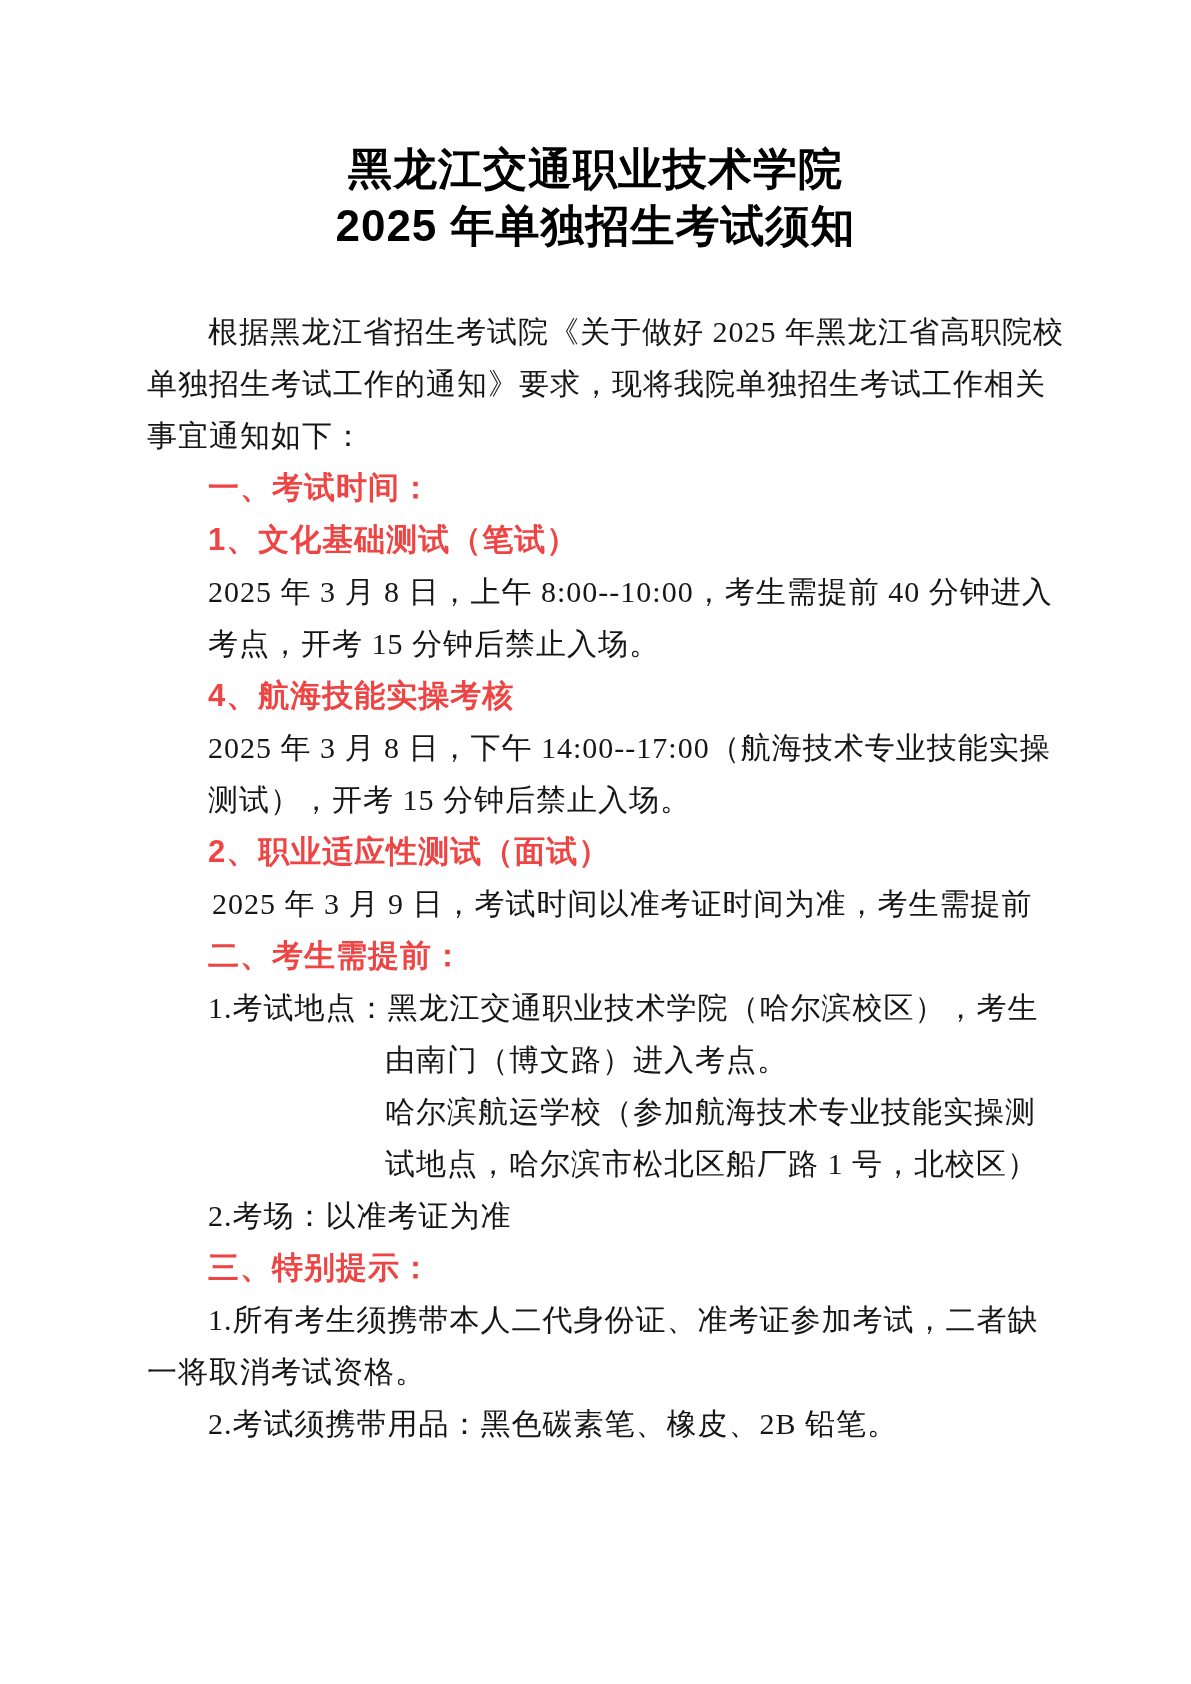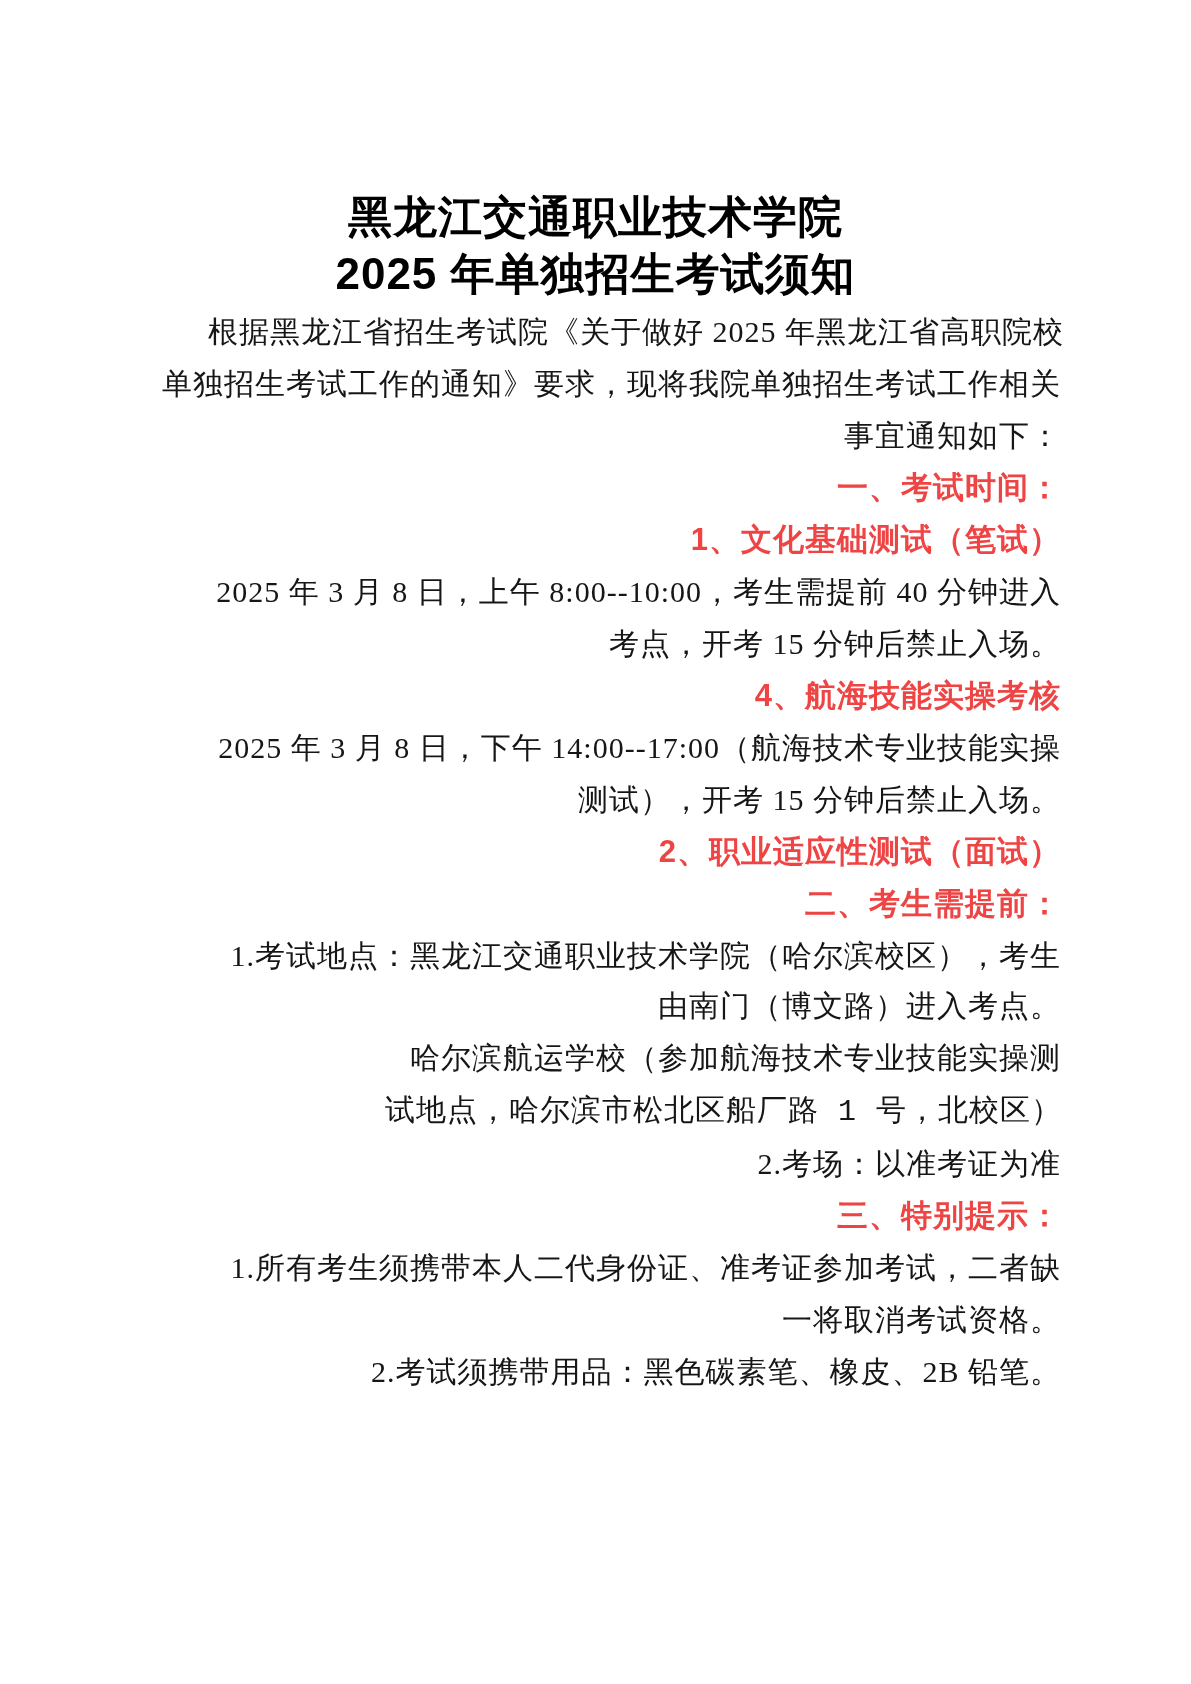--- a/index.html
+++ b/index.html
@@ -21,38 +21,36 @@
     top: 140px;
     left: 0;
     right: 0;
     text-align: center;
     font-family: "Liberation Sans", "DejaVu Sans", sans-serif;
     font-weight: bold;
     font-size: 44px;
     line-height: 57px;
     letter-spacing: 1px;
     color: #000000;
-    margin-top: 48px;
   }
   .body-block {
     position: absolute;
     top: 306px;
     left: 146px;
     width: 915px;
     font-size: 30px;
     line-height: 52px;
     letter-spacing: 1px;
     white-space: nowrap;
-    text-align: right;
   }
   .line { margin: 0; }
   .i0 { margin-left: 1px; }
   .i2 { margin-left: 62px; }
   .i2b { margin-left: 66px; }
-  .ih { margin-left: 239px; font-family: Liberation Mono, monospace; }
+  .ih { margin-left: 239px; }
   .hd {
     font-family: "Liberation Sans", "DejaVu Sans", sans-serif;
     font-weight: bold;
     font-size: 31px;
     color: #ef4444;
   }
 </style>
 </head>
 <body>
 
@@ -68,20 +66,21 @@
     <div class="line i0">单独招生考试工作的通知》要求，现将我院单独招生考试工作相关</div>
     <div class="line i0">事宜通知如下：</div>
     <div class="line i2 hd">一、考试时间：</div>
     <div class="line i2 hd">1、文化基础测试（笔试）</div>
     <div class="line i2">2025 年 3 月 8 日，上午 8:00--10:00，考生需提前 40 分钟进入</div>
     <div class="line i2">考点，开考 15 分钟后禁止入场。</div>
     <div class="line i2 hd">4、航海技能实操考核</div>
     <div class="line i2">2025 年 3 月 8 日，下午 14:00--17:00（航海技术专业技能实操</div>
     <div class="line i2">测试），开考 15 分钟后禁止入场。</div>
     <div class="line i2 hd">2、职业适应性测试（面试）</div>
+    <div class="line i2b">2025 年 3 月 9 日，考试时间以准考证时间为准，考生需提前</div>
     <div class="line i2 hd">二、考生需提前：</div>
     <div class="line i2">1.考试地点：黑龙江交通职业技术学院（哈尔滨校区），考生</div>
     <div class="line ih">由南门（博文路）进入考点。</div>
     <div class="line ih">哈尔滨航运学校（参加航海技术专业技能实操测</div>
     <div class="line ih">试地点，哈尔滨市松北区船厂路 1 号，北校区）</div>
     <div class="line i2">2.考场：以准考证为准</div>
     <div class="line i2 hd">三、特别提示：</div>
     <div class="line i2">1.所有考生须携带本人二代身份证、准考证参加考试，二者缺</div>
     <div class="line i0">一将取消考试资格。</div>
     <div class="line i2">2.考试须携带用品：黑色碳素笔、橡皮、2B 铅笔。</div>

